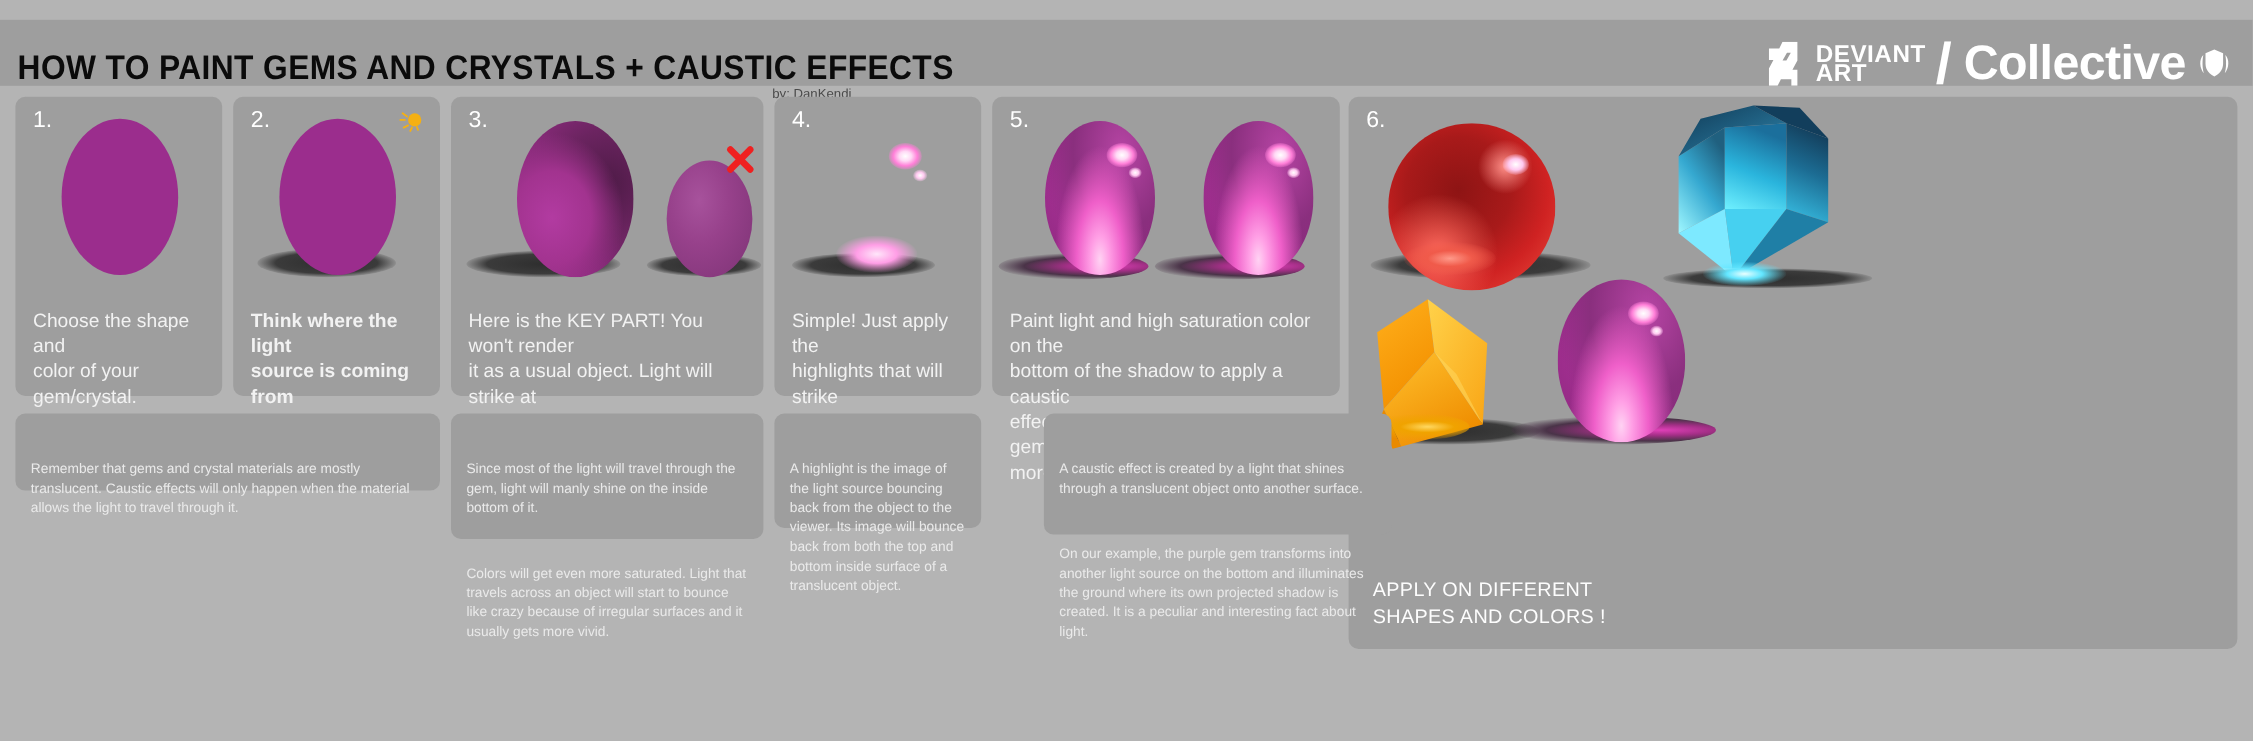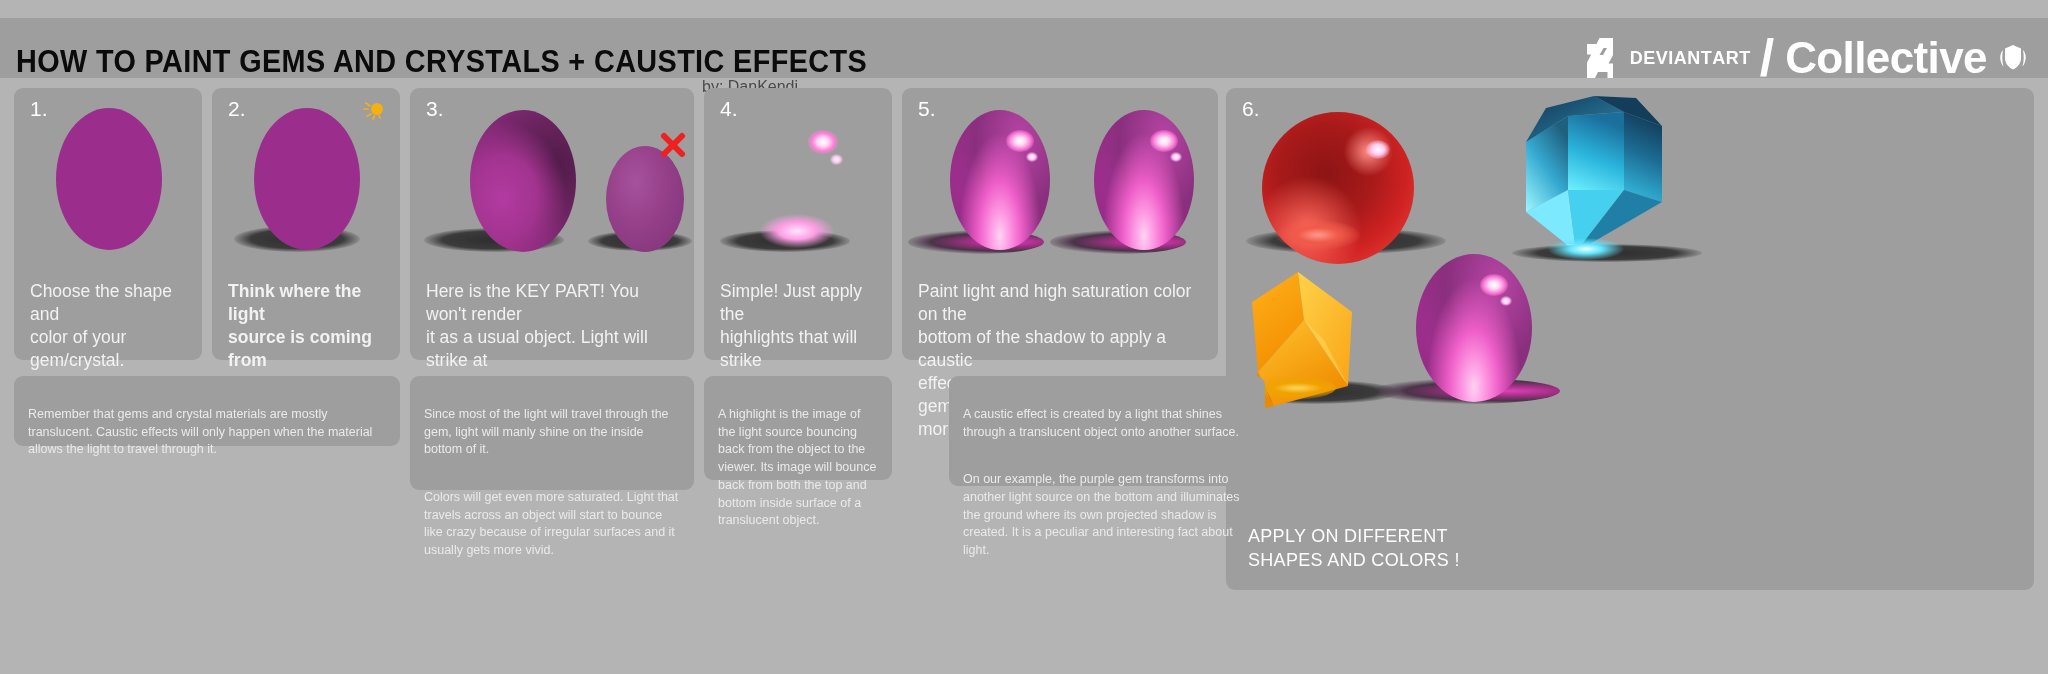--- a/index.html
+++ b/index.html
@@ -16,30 +16,30 @@
     background:#9e9e9e;
   }
   .title{
     position:absolute;left:16px;top:26px;
     font-size:31px;font-weight:bold;letter-spacing:.4px;
     color:#0b0b0b;white-space:nowrap;
     transform:scaleX(.93);transform-origin:left center;
   }
   .byline{
     position:absolute;left:702px;top:60px;
-    font-size:16px;color:#4a4a4a;white-space:nowrap;
+    font-size:12px;color:#4a4a4a;white-space:nowrap;
   }
   .brand{
     position:absolute;right:18px;top:16px;height:48px;
     display:flex;align-items:center;gap:9px;color:#fff;
   }
   .da-mark{width:34px;height:40px;display:block;}
   .da-words{
-    display:flex;flex-direction:row;line-height:.82;
-    font-weight:bold;font-size:18px;letter-spacing:.5px;
+    display:flex;flex-direction:column;line-height:.82;
+    font-weight:bold;font-size:22px;letter-spacing:.5px;
   }
   .da-words span{display:block;}
   .slash{font-size:52px;font-weight:bold;line-height:1;margin:0 2px 0 0;}
   .collective{font-size:44px;font-weight:bold;letter-spacing:-.6px;line-height:1;}
   .shield{width:34px;height:34px;display:block;}
 
   
   .panel{
     position:absolute;background:#9e9e9e;border-radius:9px;
   }
@@ -53,21 +53,21 @@
   .cap{
     position:absolute;left:16px;right:14px;
     font-size:17.5px;line-height:1.31;color:#f2f2f2;font-weight:300;
     white-space:pre-line;
   }
   .ntxt{
     position:absolute;left:14px;right:12px;top:12px;
     font-size:12.5px;line-height:1.42;color:#eaeaea;font-weight:300;
     white-space:pre-line;
   }
-  .ntxt p{margin:0 0 12px 0;}
+  .ntxt p{margin:12px 0 12px 0;}
   .ntxt p:last-child{margin-bottom:0;}
 
   .big-cap{
     position:absolute;left:22px;bottom:18px;
     font-size:18px;line-height:1.3;color:#fdfdfd;font-weight:400;
     white-space:pre-line;letter-spacing:.3px;
   }
 
   
   .art{position:absolute;}

